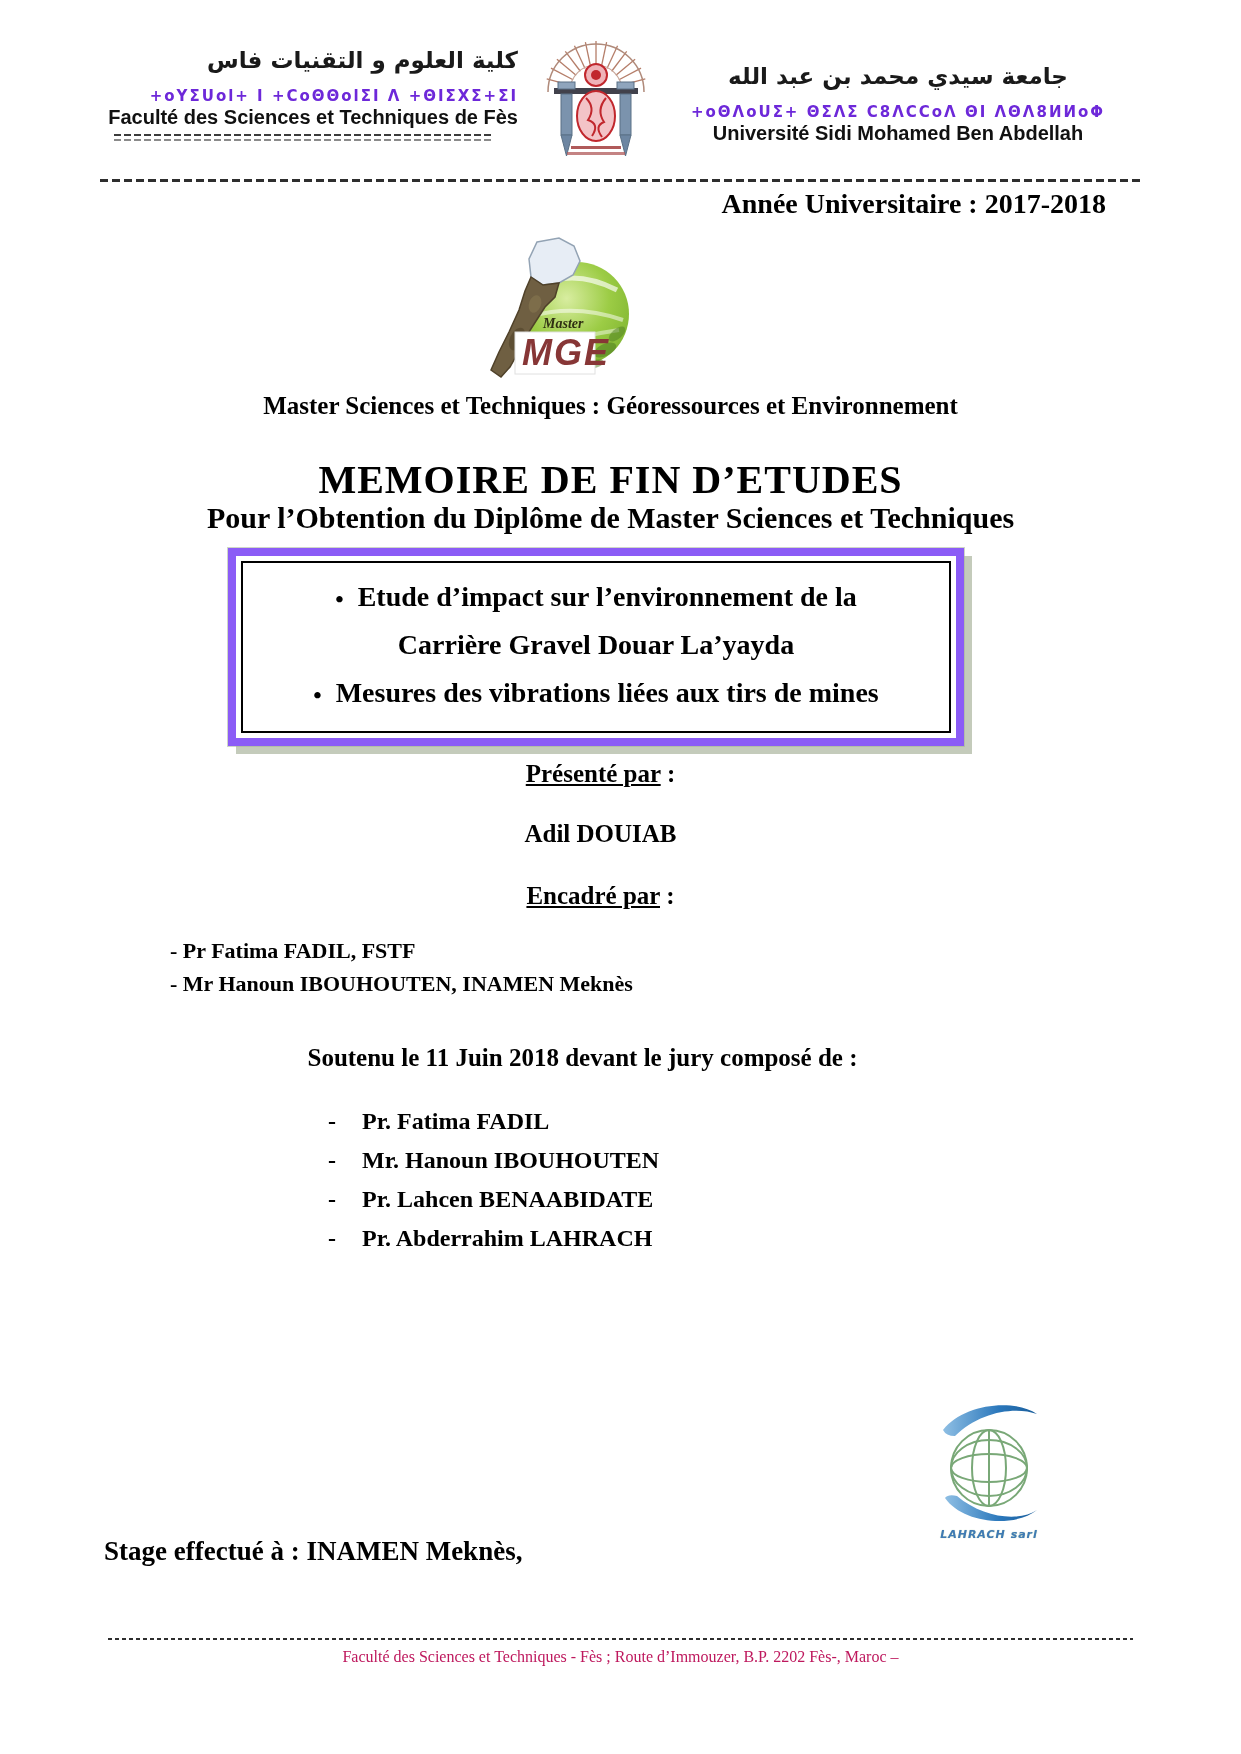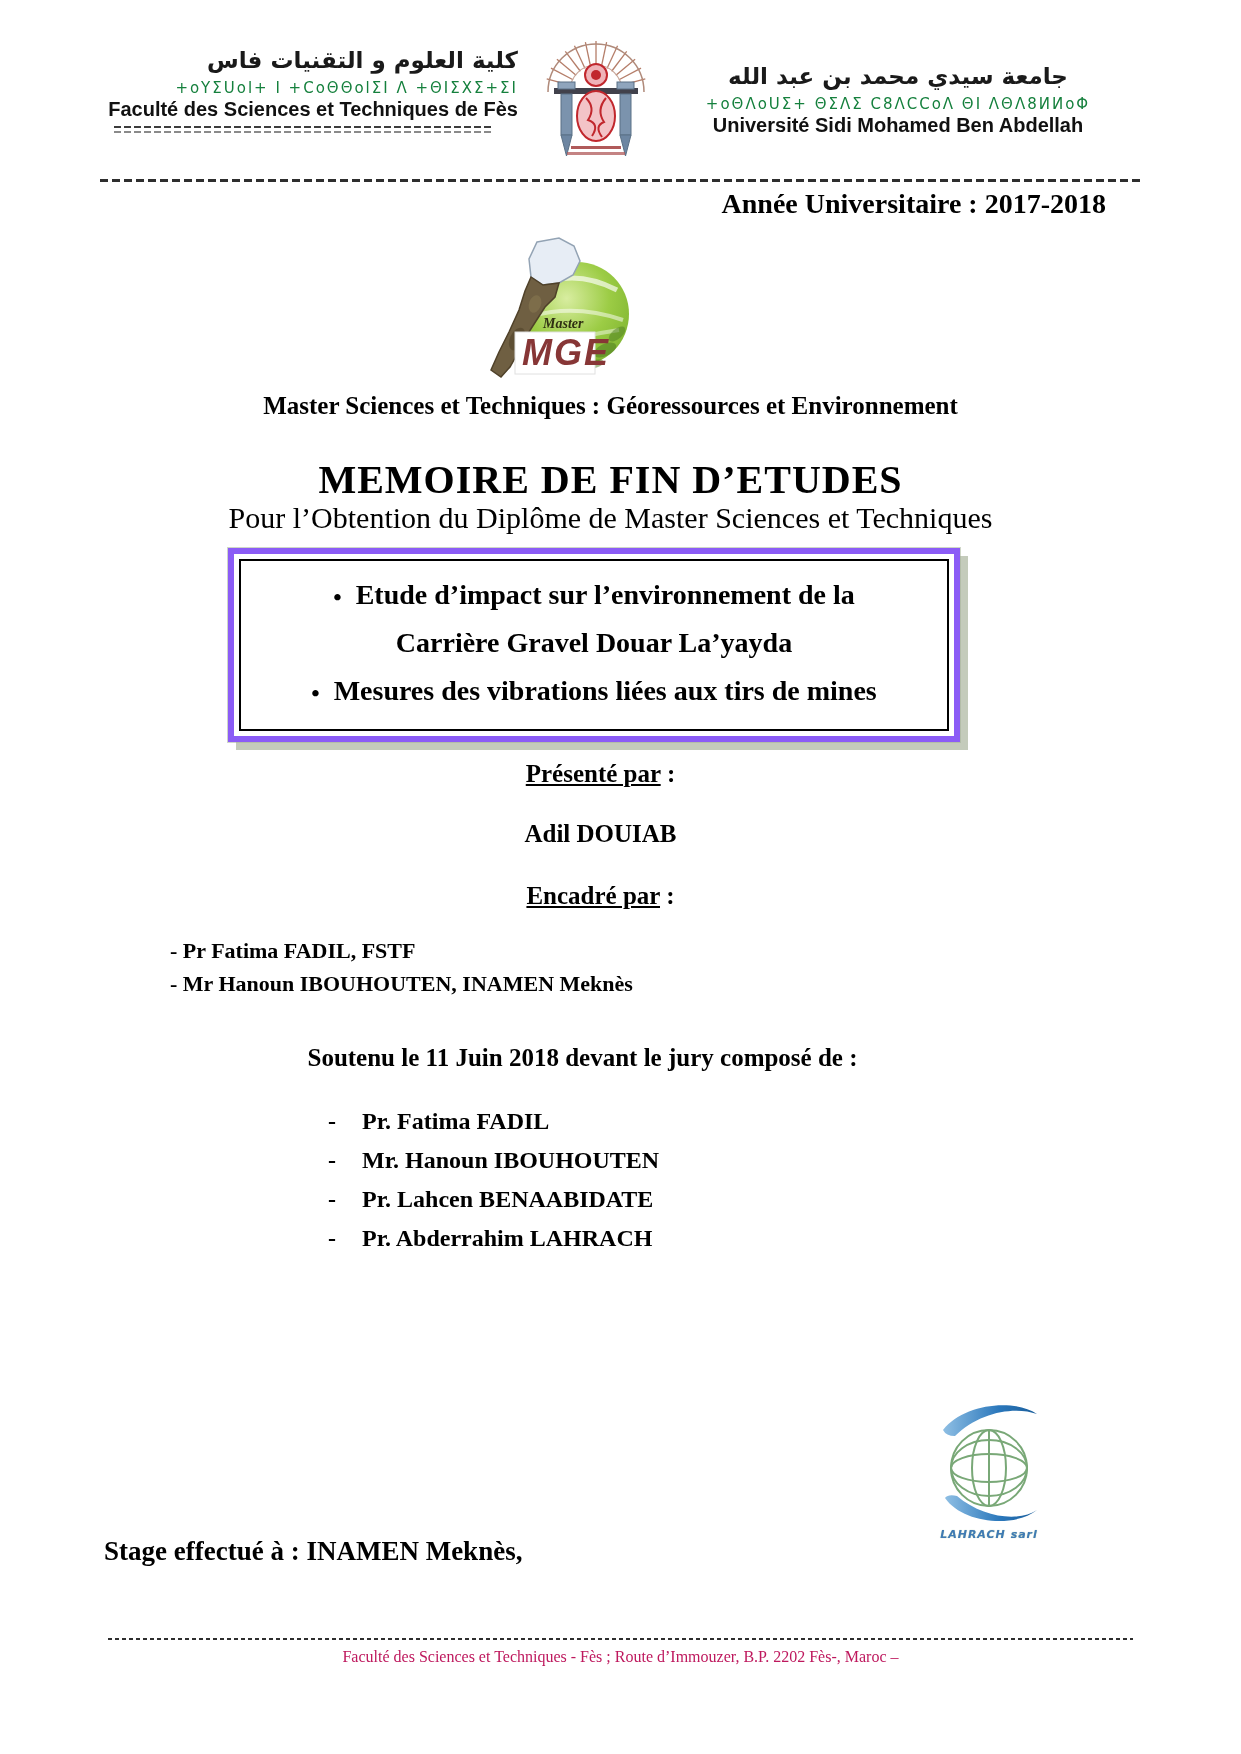--- a/index.html
+++ b/index.html
@@ -5,40 +5,40 @@
   html,body{margin:0;padding:0;background:#e8e8e8;}
   .page{
     position:relative;width:1241px;height:1754px;background:#ffffff;
     margin:0 auto;overflow:hidden;
     font-family:"Liberation Serif", serif;color:#000;
   }
   
   .hdr-left{position:absolute;left:88px;top:46px;width:430px;text-align:right;}
   .hdr-right{position:absolute;left:648px;top:62px;width:500px;text-align:center;}
   .hdr-ar{font-family:"DejaVu Sans",sans-serif;font-weight:bold;font-size:23px;line-height:1.25;color:#1a1a1a;direction:rtl;}
-  .hdr-tif{font-family:"DejaVu Sans",sans-serif;font-weight:normal;font-size:15px;letter-spacing:2px;color:#15803d;margin-top:4px;white-space:nowrap;}
+  .hdr-tif{font-family:"DejaVu Sans",sans-serif;font-weight:bold;font-size:15px;letter-spacing:2px;color:#6d28d9;margin-top:12px;white-space:nowrap;}
   .hdr-lat{font-family:"Liberation Sans",sans-serif;font-weight:bold;font-size:20px;color:#111;margin-top:1px;white-space:nowrap;}
   .hdr-dashes{margin:5px auto 0;width:88%;height:7px;
     background:
       repeating-linear-gradient(90deg,#3c3c3c 0 7px,transparent 7px 10px) 0 0/100% 2px no-repeat,
       repeating-linear-gradient(90deg,#8a8a8a 0 7px,transparent 7px 10px) 0 5px/100% 2px no-repeat;}
   .emblem{position:absolute;left:540px;top:30px;width:112px;height:140px;}
   .sep-dashes{position:absolute;left:100px;right:100px;top:179px;height:3px;
     background:repeating-linear-gradient(90deg,#2e2e2e 0 8px,transparent 8px 12px);}
   .annee{position:absolute;right:135px;top:188px;font-size:28px;font-weight:bold;white-space:nowrap;}
   
   .mge{position:absolute;left:477px;top:234px;width:158px;height:150px;}
   
   .centerline{position:absolute;left:100px;right:120px;text-align:center;white-space:nowrap;}
   .master-line{top:392px;font-size:25px;font-weight:bold;}
   .memoire{top:456px;font-size:40px;font-weight:bold;letter-spacing:1px;}
-  .obtention{top:501px;font-size:30px;font-weight:normal;}
+  .obtention{top:501px;font-size:30px;font-weight:bold;}
   
   .subject-box{position:absolute;left:228px;top:548px;width:710px;background:#fff;
-    border:6px solid #8b5cf6;box-shadow:8px 8px 0 rgba(165,175,150,.65), 0 0 0 1px #cfd6c8;padding:5px;}
+    border:8px solid #8b5cf6;box-shadow:8px 8px 0 rgba(165,175,150,.65), 0 0 0 1px #cfd6c8;padding:5px;}
   .subject-inner{border:2px solid #000;padding:10px 8px 14px;text-align:center;
     font-size:28px;font-weight:bold;line-height:1.72;}
   .bullet{display:inline-block;margin-right:14px;font-size:24px;vertical-align:middle;}
   
   .plabel{position:absolute;left:100px;right:140px;text-align:center;font-size:25px;font-weight:bold;}
   .plabel .ul{text-decoration:underline;}
   .presente{top:760px;}
   .author{top:820px;font-size:25px;}
   .encadre{top:882px;}
   .sup-list{position:absolute;left:170px;top:934px;font-size:22px;font-weight:bold;line-height:33px;}

